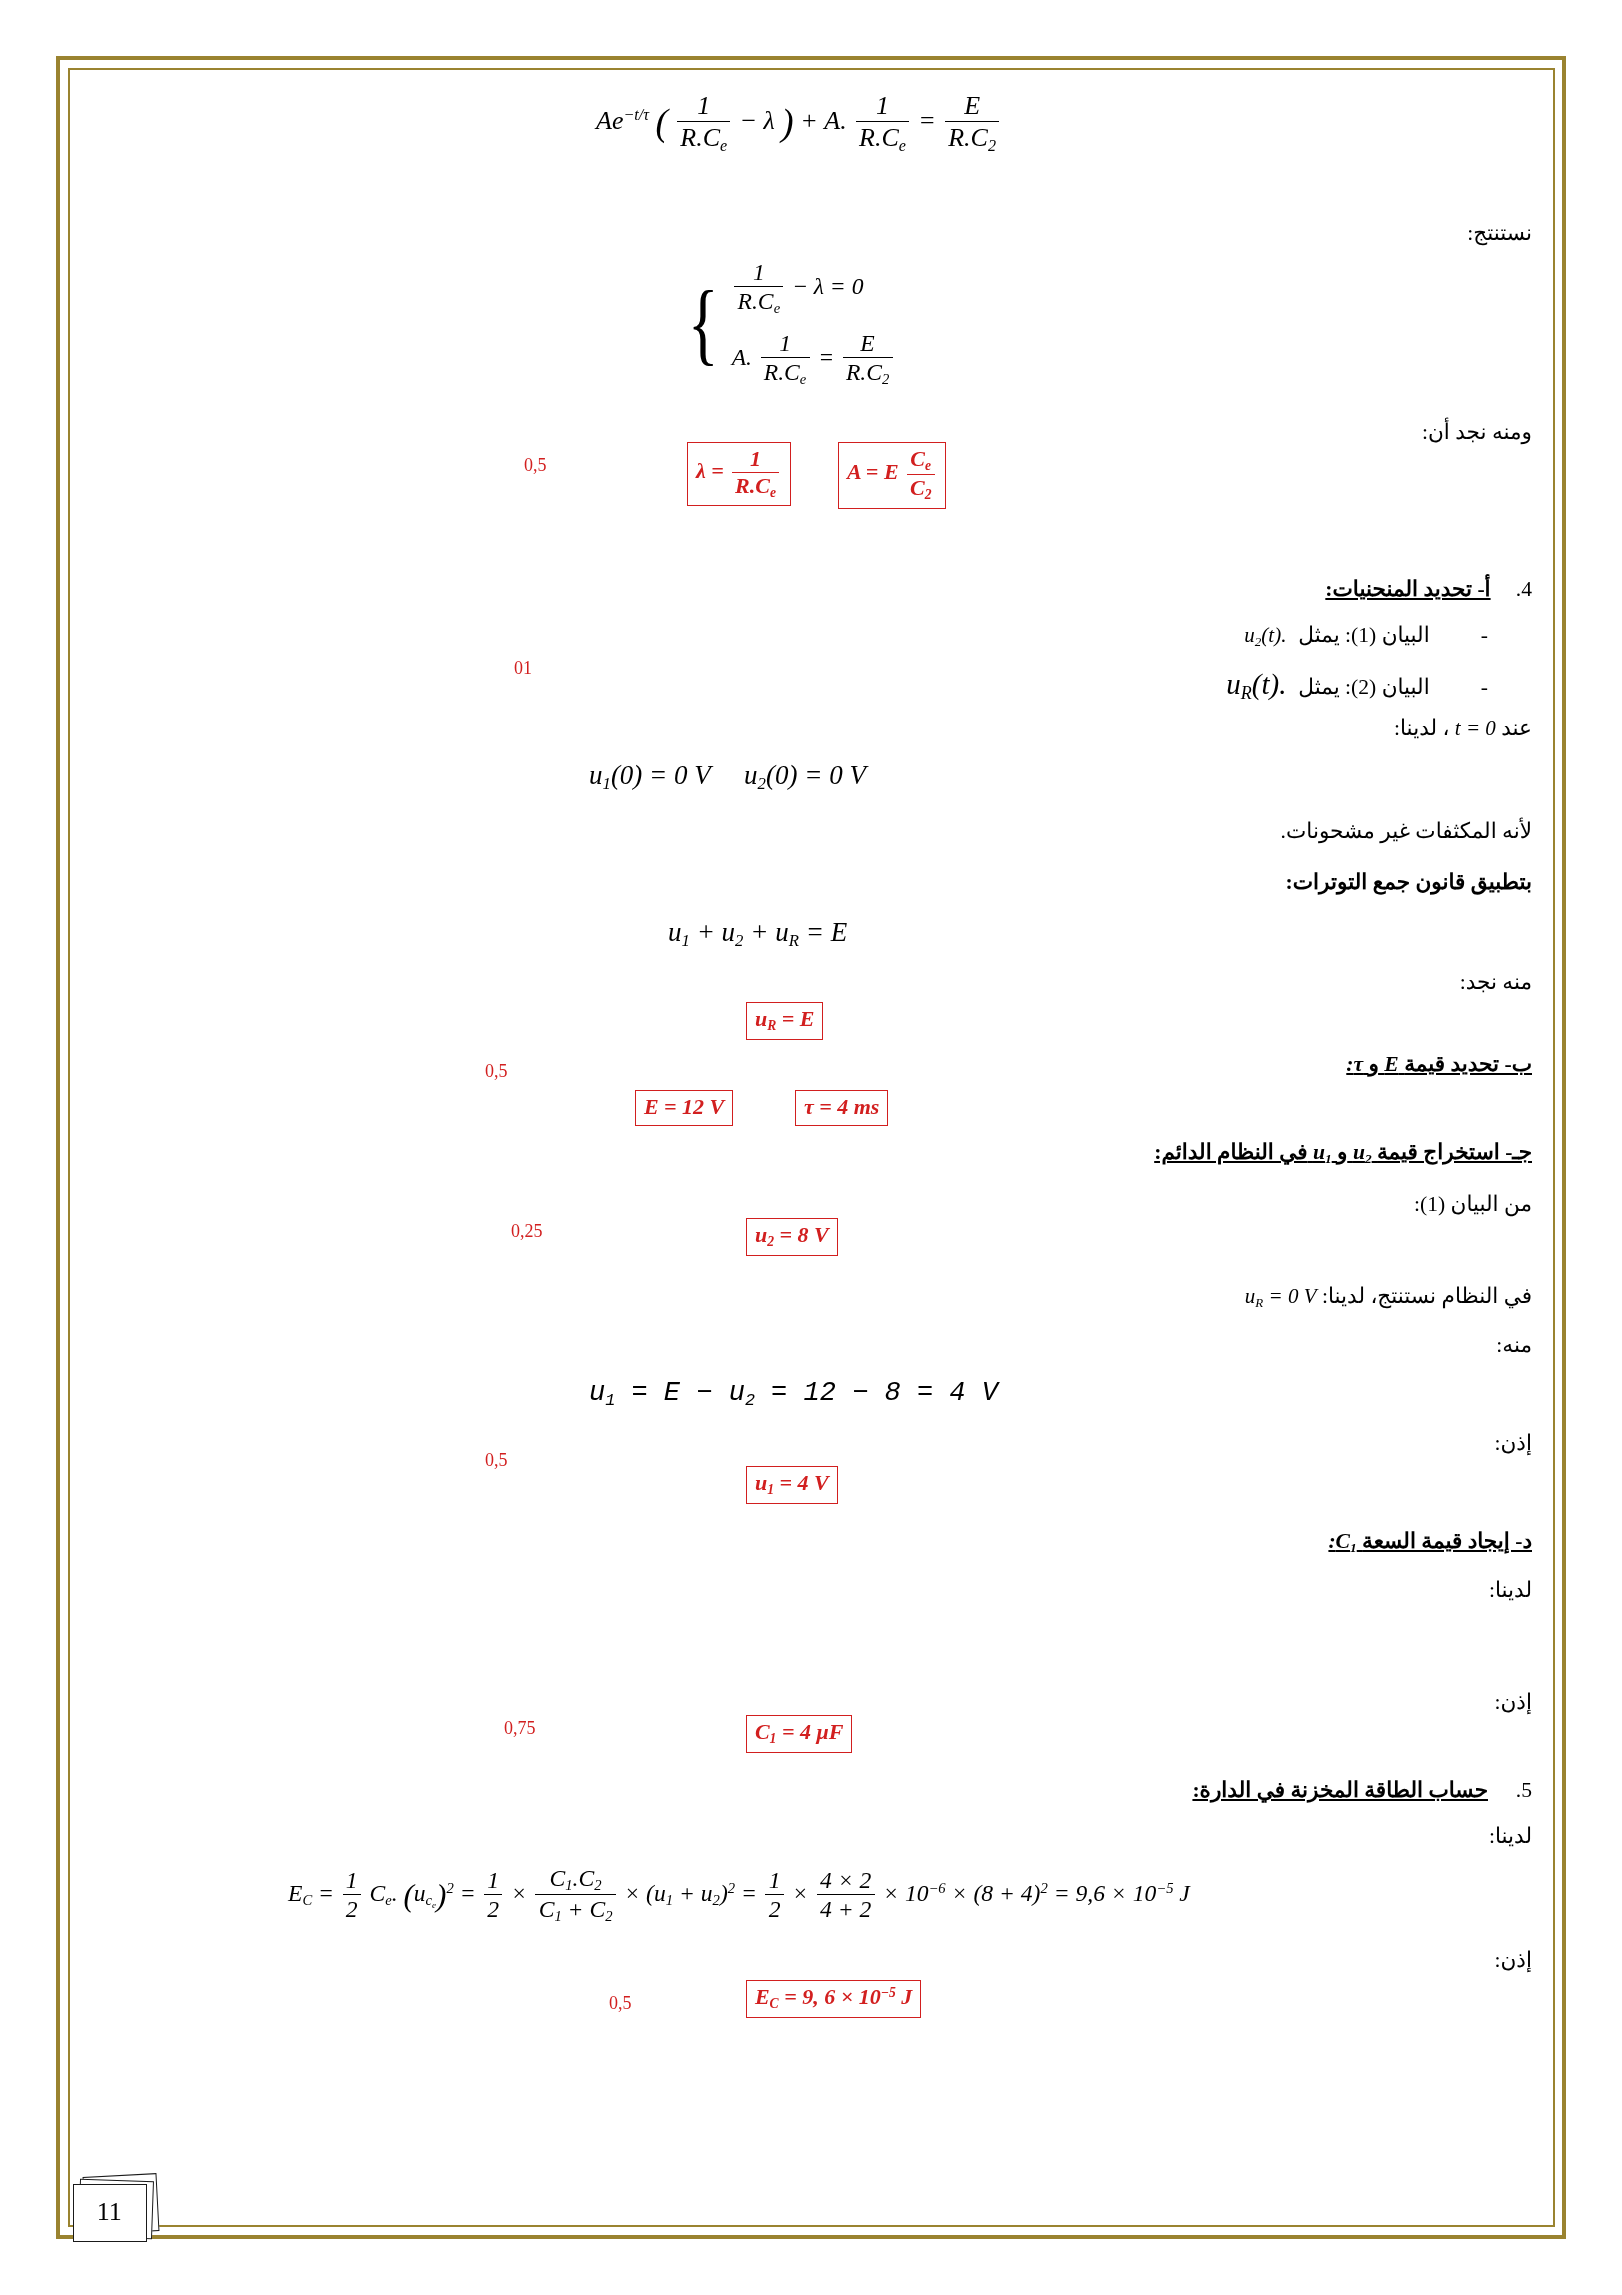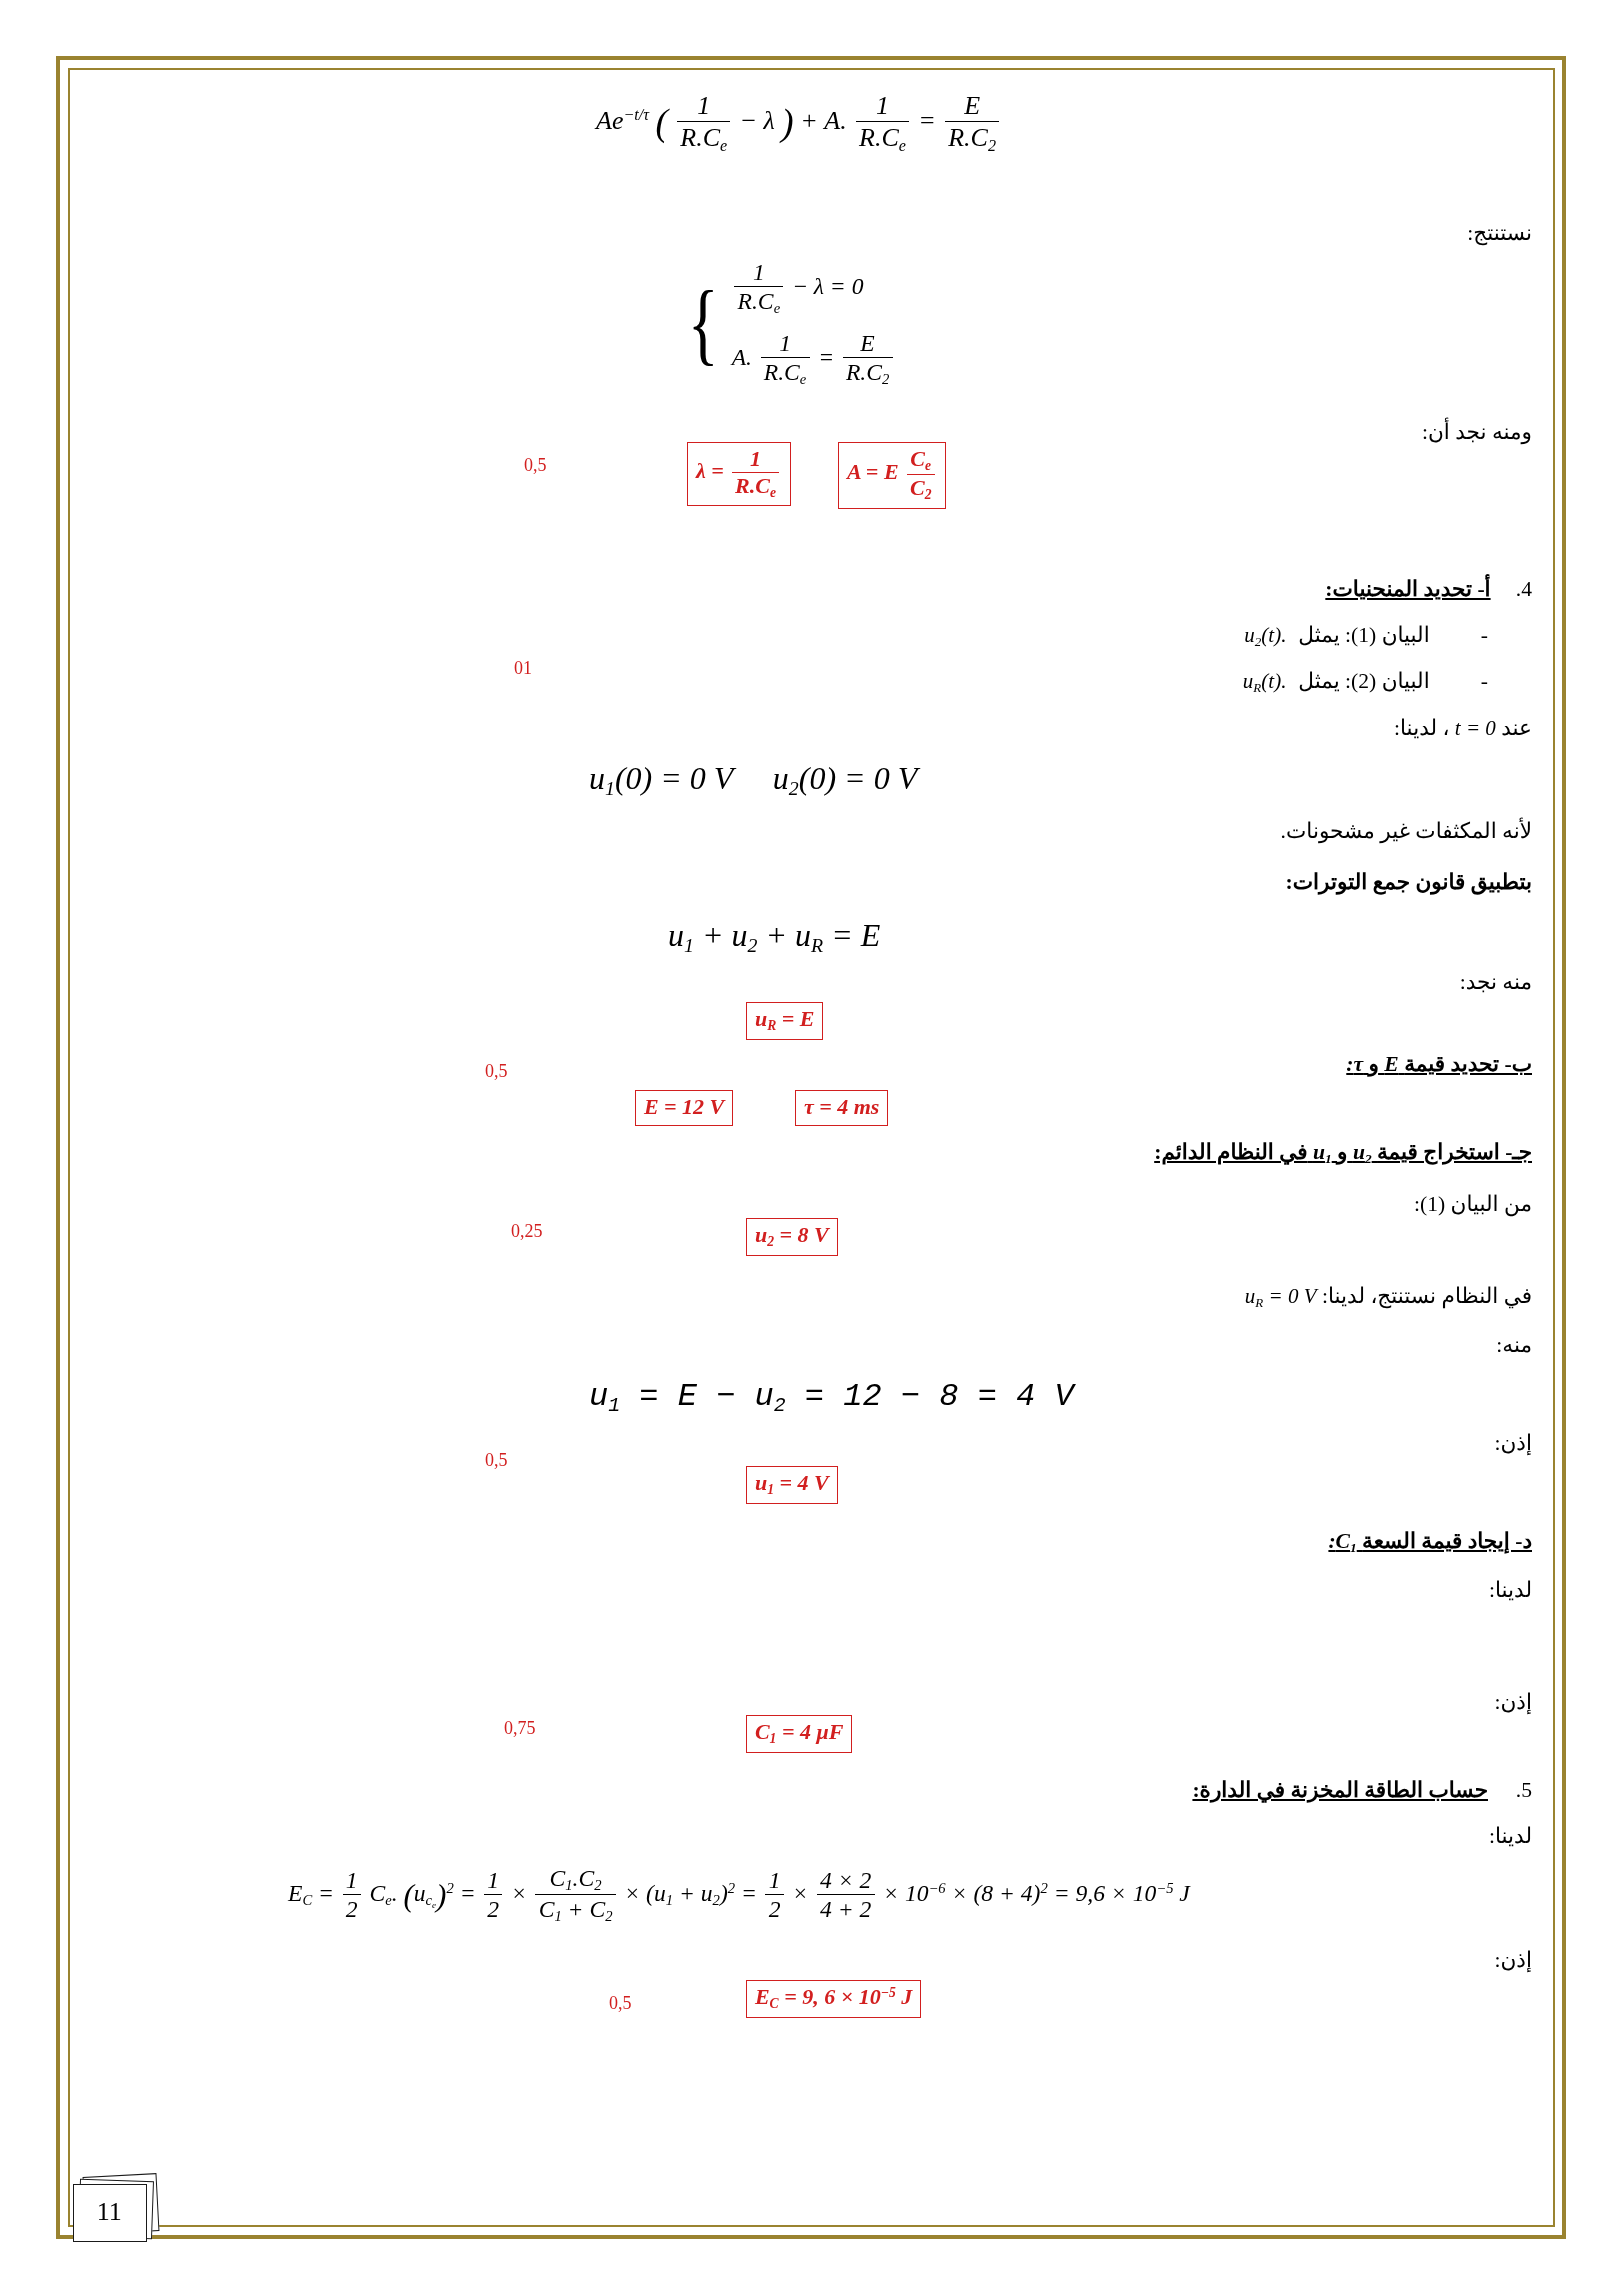--- a/index.html
+++ b/index.html
@@ -53,21 +53,21 @@
   .ar {
     font-family: "Liberation Serif", serif;
     font-size: 21.6px;
     direction: rtl;
     text-align: center;
   }
   .math {
     font-family: "Liberation Serif", serif;
     font-style: italic;
     direction: ltr;
-    font-size: 32px;
+    font-size: 27px;
     white-space: nowrap;
   }
   .mathbig { font-size: 26px; }
   .uline { text-decoration: underline; font-weight: bold; }
 
   
   .score {
     position: absolute;
     color: #d21f1f;
     font-family: "Liberation Serif", serif;
@@ -206,21 +206,21 @@
     <span style="display:inline-block; width:18.3px;"></span>
     <span>البيان (1): يمثل</span>
     <span class="math" style="font-size:21px; display:inline-block; margin-right:6.5px;">
       <i>u</i><sub>2</sub>(<i>t</i>).
     </span>
   </div>
   <div class="dash-item" style="right:44px; top:589px;">
     <span style="margin-left:22px;">-</span>
     <span style="display:inline-block; width:18.3px;"></span>
     <span>البيان (2): يمثل</span>
-    <span class="math" style="font-size:21px; display:inline-block; margin-right:6.5px;">
+    <span class="math" style="font-size:29px; display:inline-block; margin-right:6.5px;">
       <i>u<sub>R</sub></i>(<i>t</i>).
     </span>
   </div>
 
   <div class="score" style="left:422px; top:579px;">01</div>
 
   <div class="row ar" style="right:0px; top:636px;">
     <span>عند</span>
     <span class="math" style="font-size:21px;"><i>t</i> = 0</span>
     <span>، لدينا:</span>

